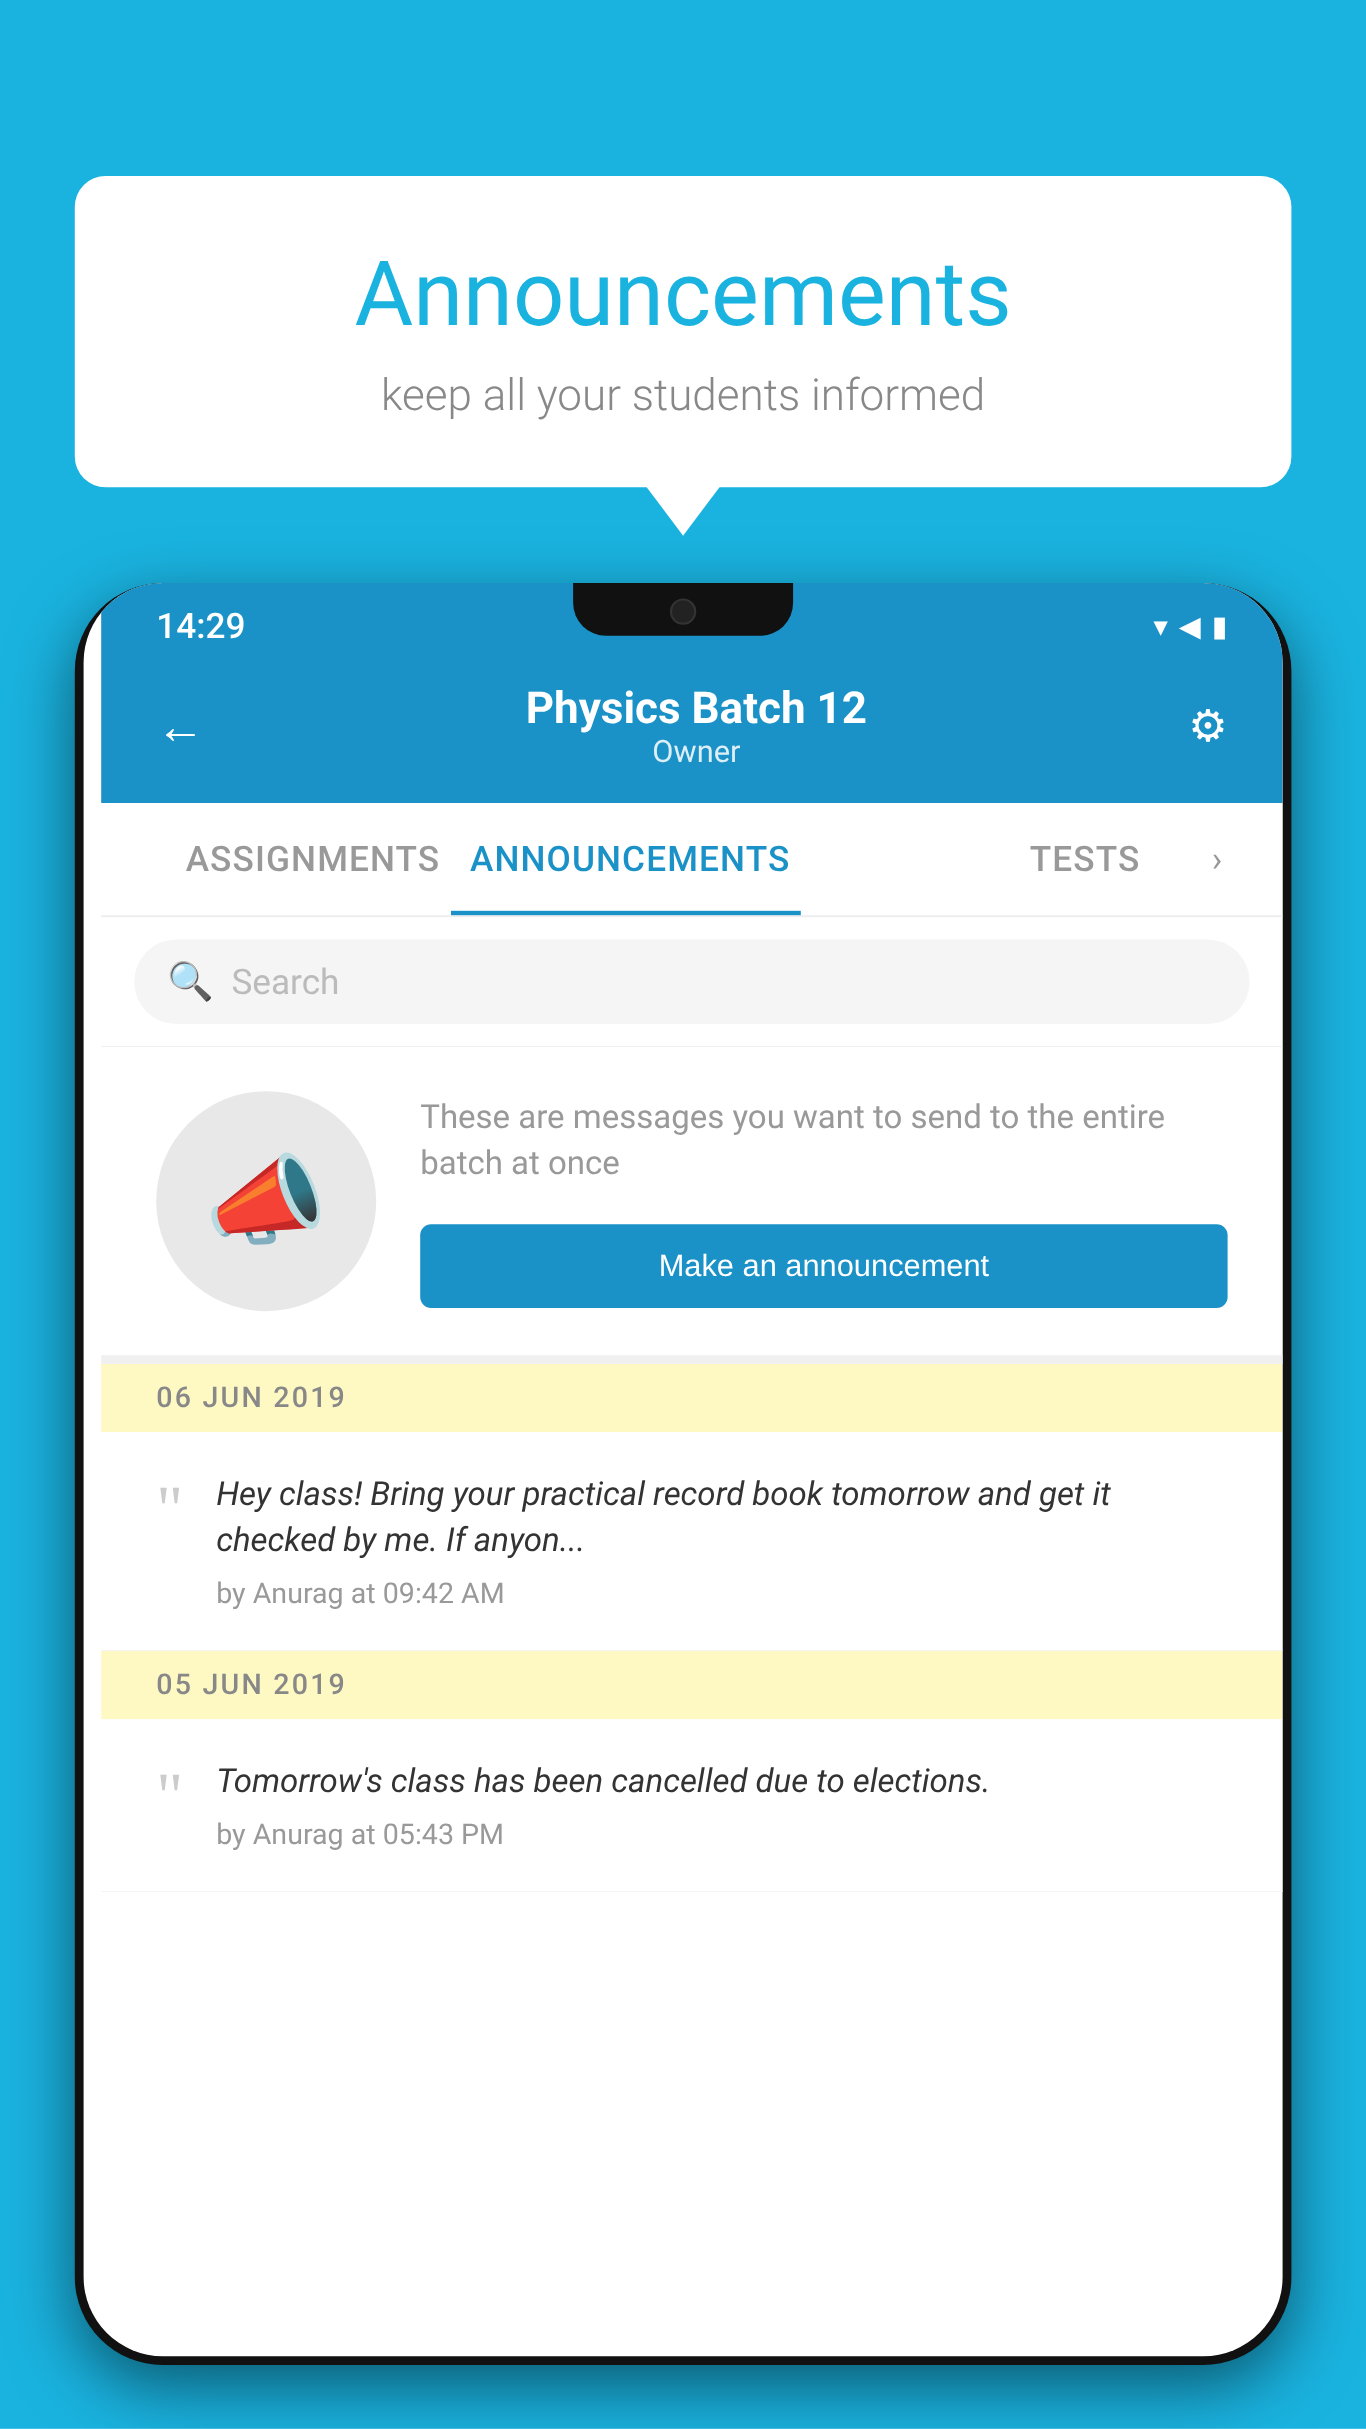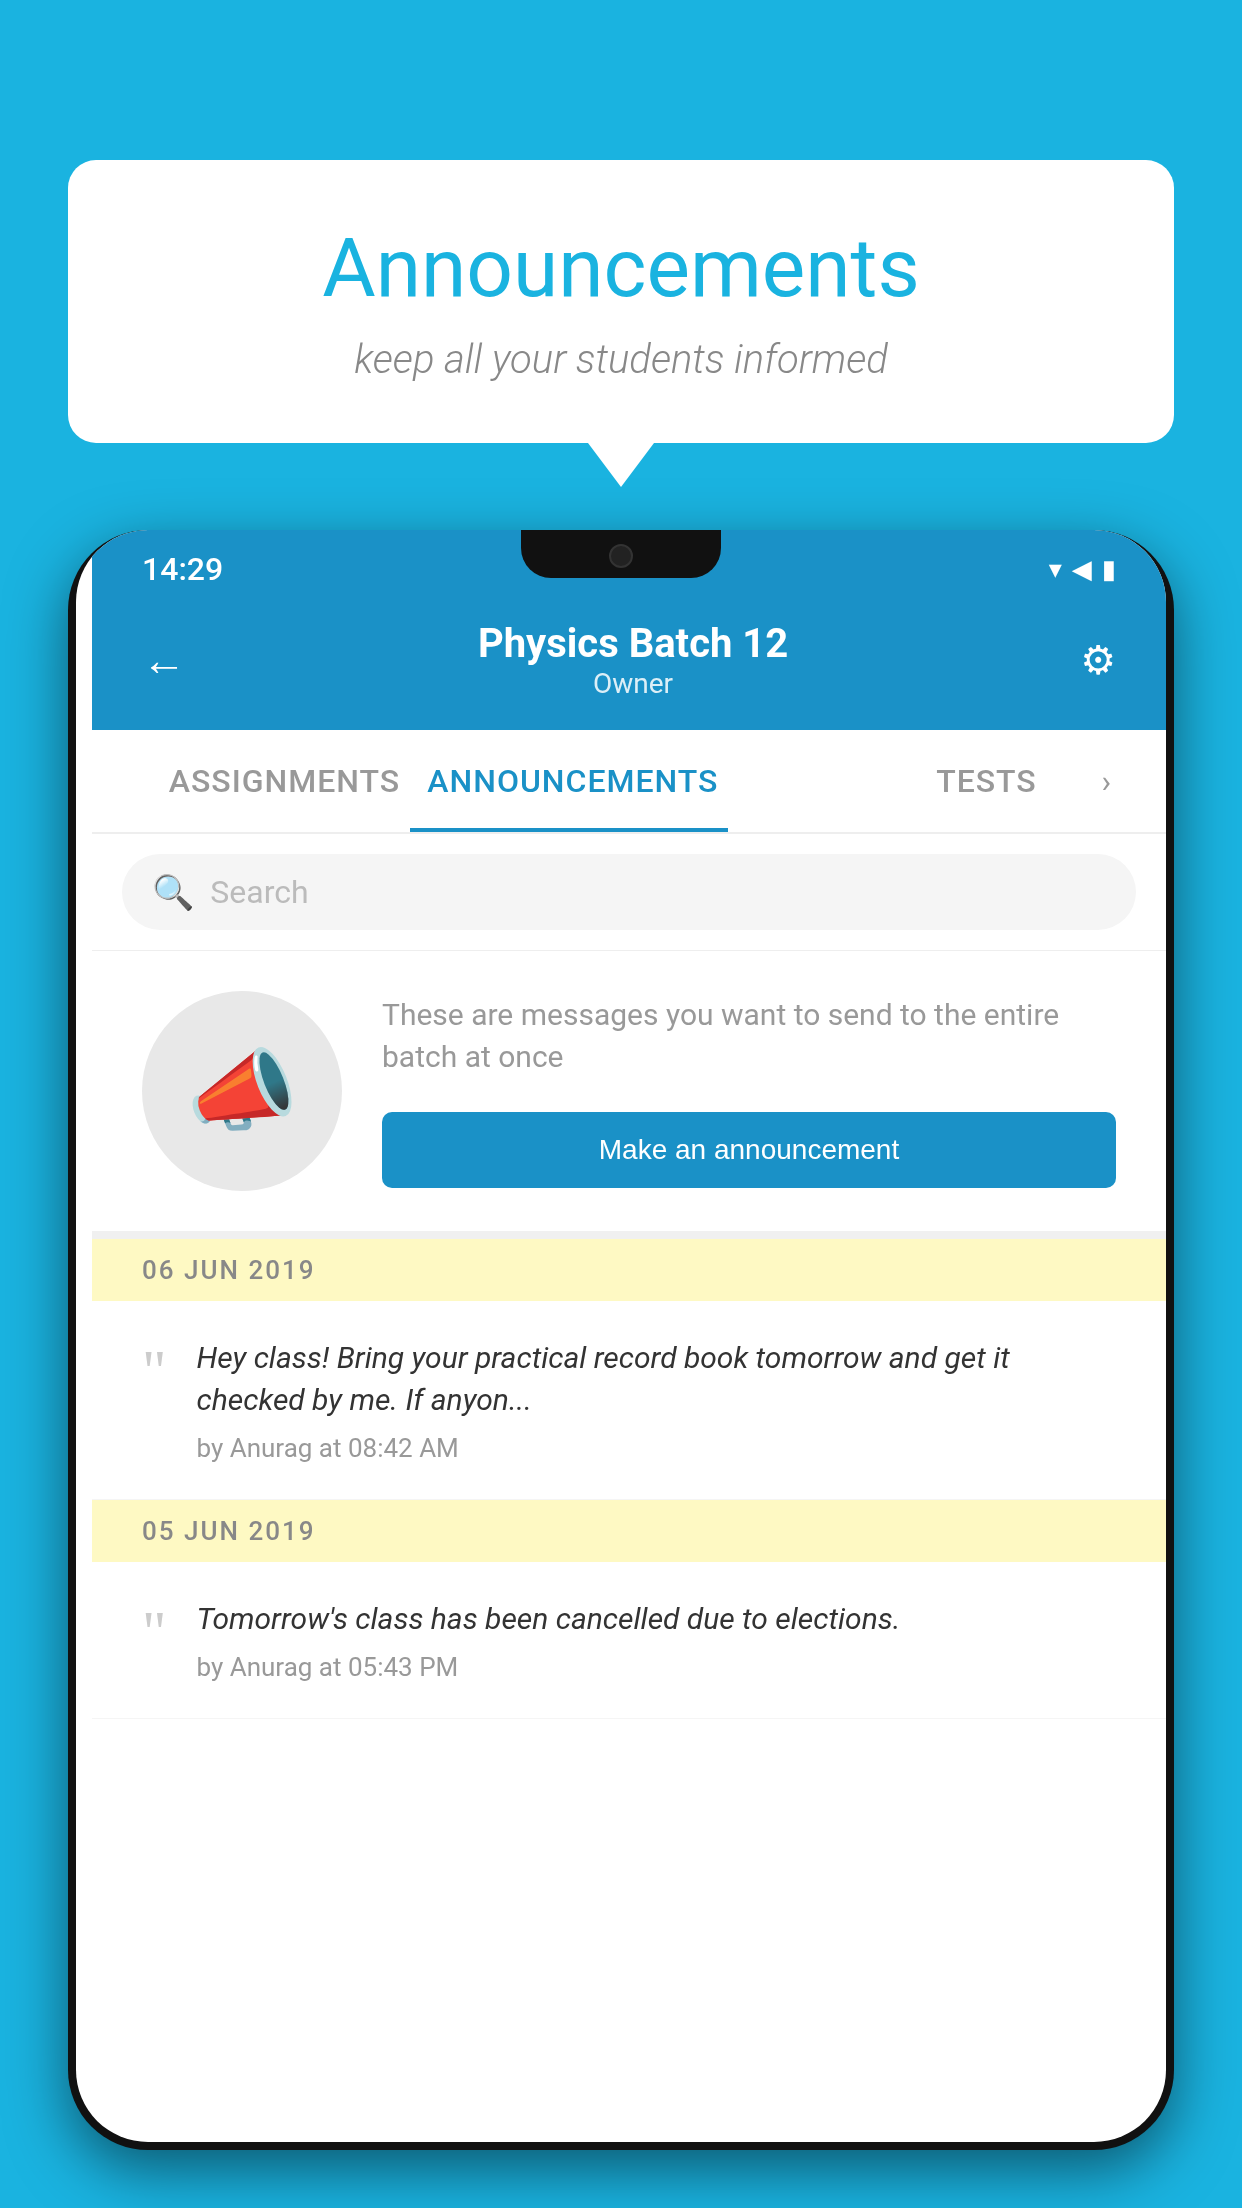--- a/index.html
+++ b/index.html
@@ -50,21 +50,20 @@
       font-size: 82px;
       font-weight: 400;
       color: #1ab3e0;
       margin-bottom: 20px;
     }
 
     .bubble-subtitle {
       font-size: 40px;
       color: #888;
       font-weight: 300;
-      font-style: italic;
     }
 
     
     .phone-container {
       position: absolute;
       top: 530px;
       left: 68px;
       right: 68px;
       bottom: 0;
     }
@@ -417,21 +416,21 @@
             <button class="make-announcement-btn">Make an announcement</button>
           </div>
         </div>
 
         <div class="date-divider">06  JUN  2019</div>
 
         <div class="announcement-item">
           <div class="quote-icon">"</div>
           <div class="announcement-body">
             <div class="announcement-text">Hey class! Bring your practical record book tomorrow and get it checked by me. If anyon...</div>
-            <div class="announcement-meta">by Anurag at 08:42 AM</div>
+            <div class="announcement-meta">by Anurag at 09:42 AM</div>
           </div>
         </div>
 
         <div class="date-divider">05  JUN  2019</div>
 
         <div class="announcement-item">
           <div class="quote-icon">"</div>
           <div class="announcement-body">
             <div class="announcement-text">Tomorrow's class has been cancelled due to elections.</div>
             <div class="announcement-meta">by Anurag at 05:43 PM</div>

